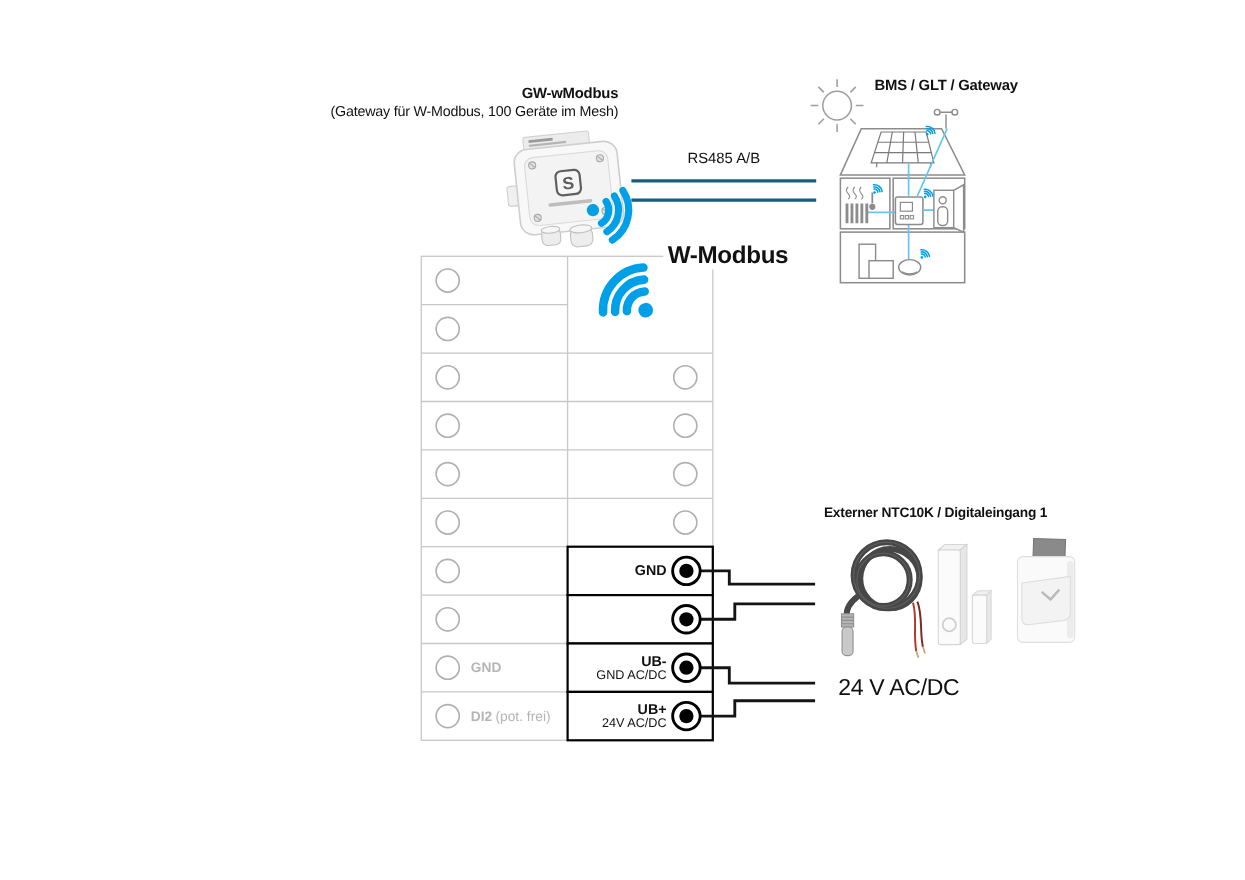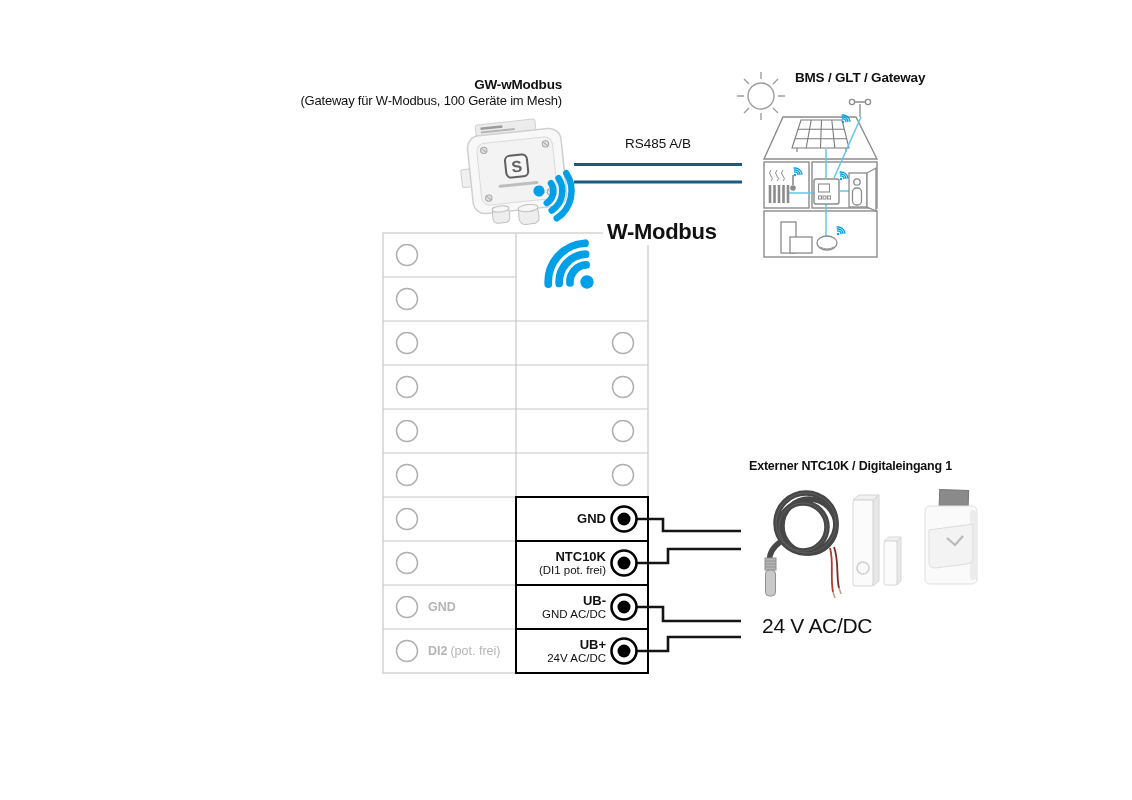--- a/index.html
+++ b/index.html
@@ -251,24 +251,20 @@
     <b>GND</b><span></span>
   </div>
   <div class="abs mut" style="left:428px;top:644px">
     <b>DI2</b><span>(pot. frei)</span>
   </div>
 
   <div class="abs tblk" style="top:497px">
     <div class="t-main">GND</div>
 
   </div>
-  <div class="abs tblk" style="top:541px">
-    <div class="t-main">NTC10K</div>
-    <div class="t-sub">(DI1 pot. frei)</div>
-  </div>
   <div class="abs tblk" style="top:585px">
     <div class="t-main">UB-</div>
     <div class="t-sub">GND AC/DC</div>
   </div>
   <div class="abs tblk" style="top:629px">
     <div class="t-main">UB+</div>
     <div class="t-sub">24V AC/DC</div>
   </div>
 
 </div>

